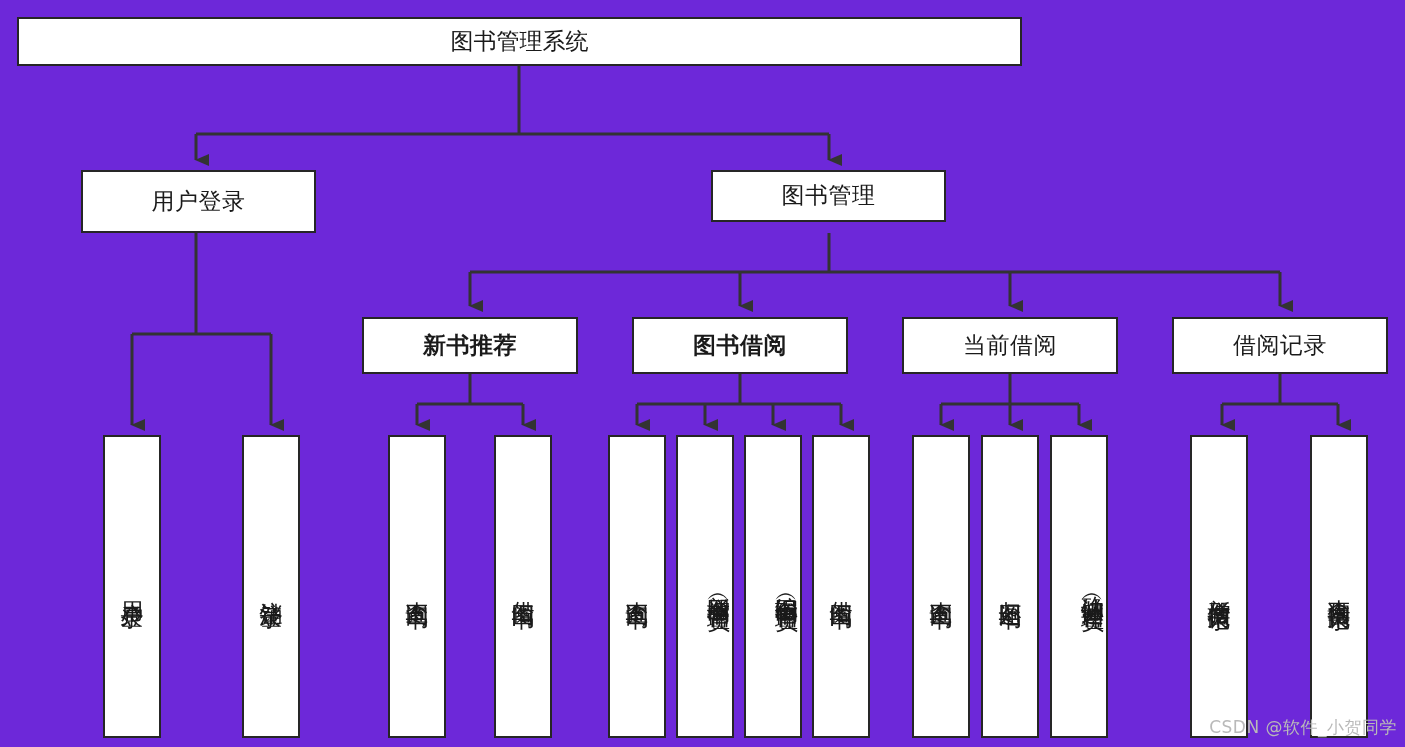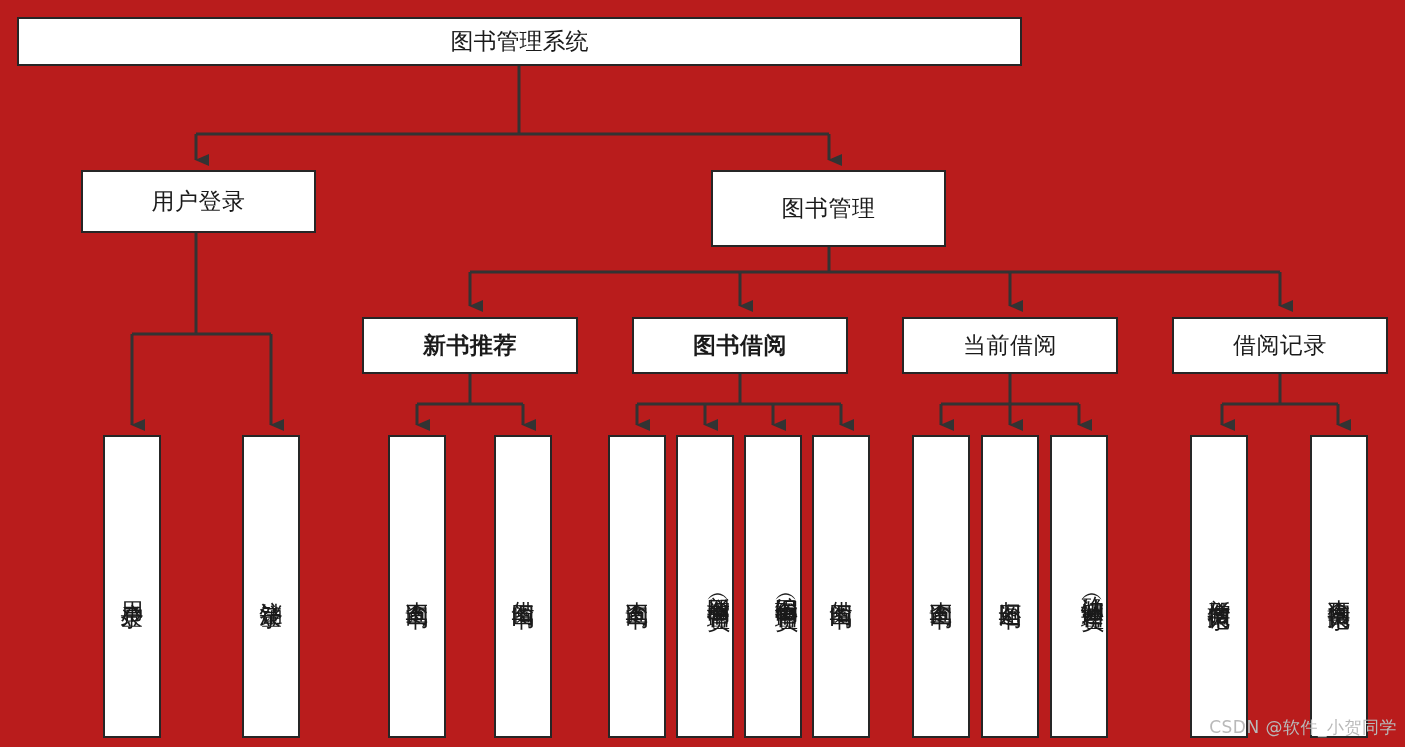--- a/index.html
+++ b/index.html
@@ -7,21 +7,21 @@
     padding: 0;
     background: #ffffff;
   }
   body {
     font-family: "DejaVu Sans", "Liberation Sans", sans-serif;
   }
   #diagram-root {
     position: relative;
     width: 1405px;
     height: 747px;
-    background: #b91c1c;
+    background: #6d28d9;
     overflow: hidden;
   }
   #diagram-svg {
     position: absolute;
     left: 0;
     top: 0;
     width: 1405px;
     height: 747px;
   }
   .node {
@@ -129,21 +129,21 @@
   </svg>
 
   <div class="node node-root" style="left:17px; top:17px; width:1005px; height:49px;">
     <span class="node-label">图书管理系统</span>
   </div>
 
   <div class="node node-h" style="left:81px; top:170px; width:235px; height:63px;">
     <span class="node-label">用户登录</span>
   </div>
 
-  <div class="node node-h" style="left:711px; top:170px; width:235px; height:77px;">
+  <div class="node node-h" style="left:711px; top:170px; width:235px; height:52px;">
     <span class="node-label">图书管理</span>
   </div>
 
   <div class="node node-h" style="left:362px; top:317px; width:216px; height:57px;font-weight:bold;">
     <span class="node-label">新书推荐</span>
   </div>
 
   <div class="node node-h" style="left:632px; top:317px; width:216px; height:57px;font-weight:bold;">
     <span class="node-label">图书借阅</span>
   </div>

